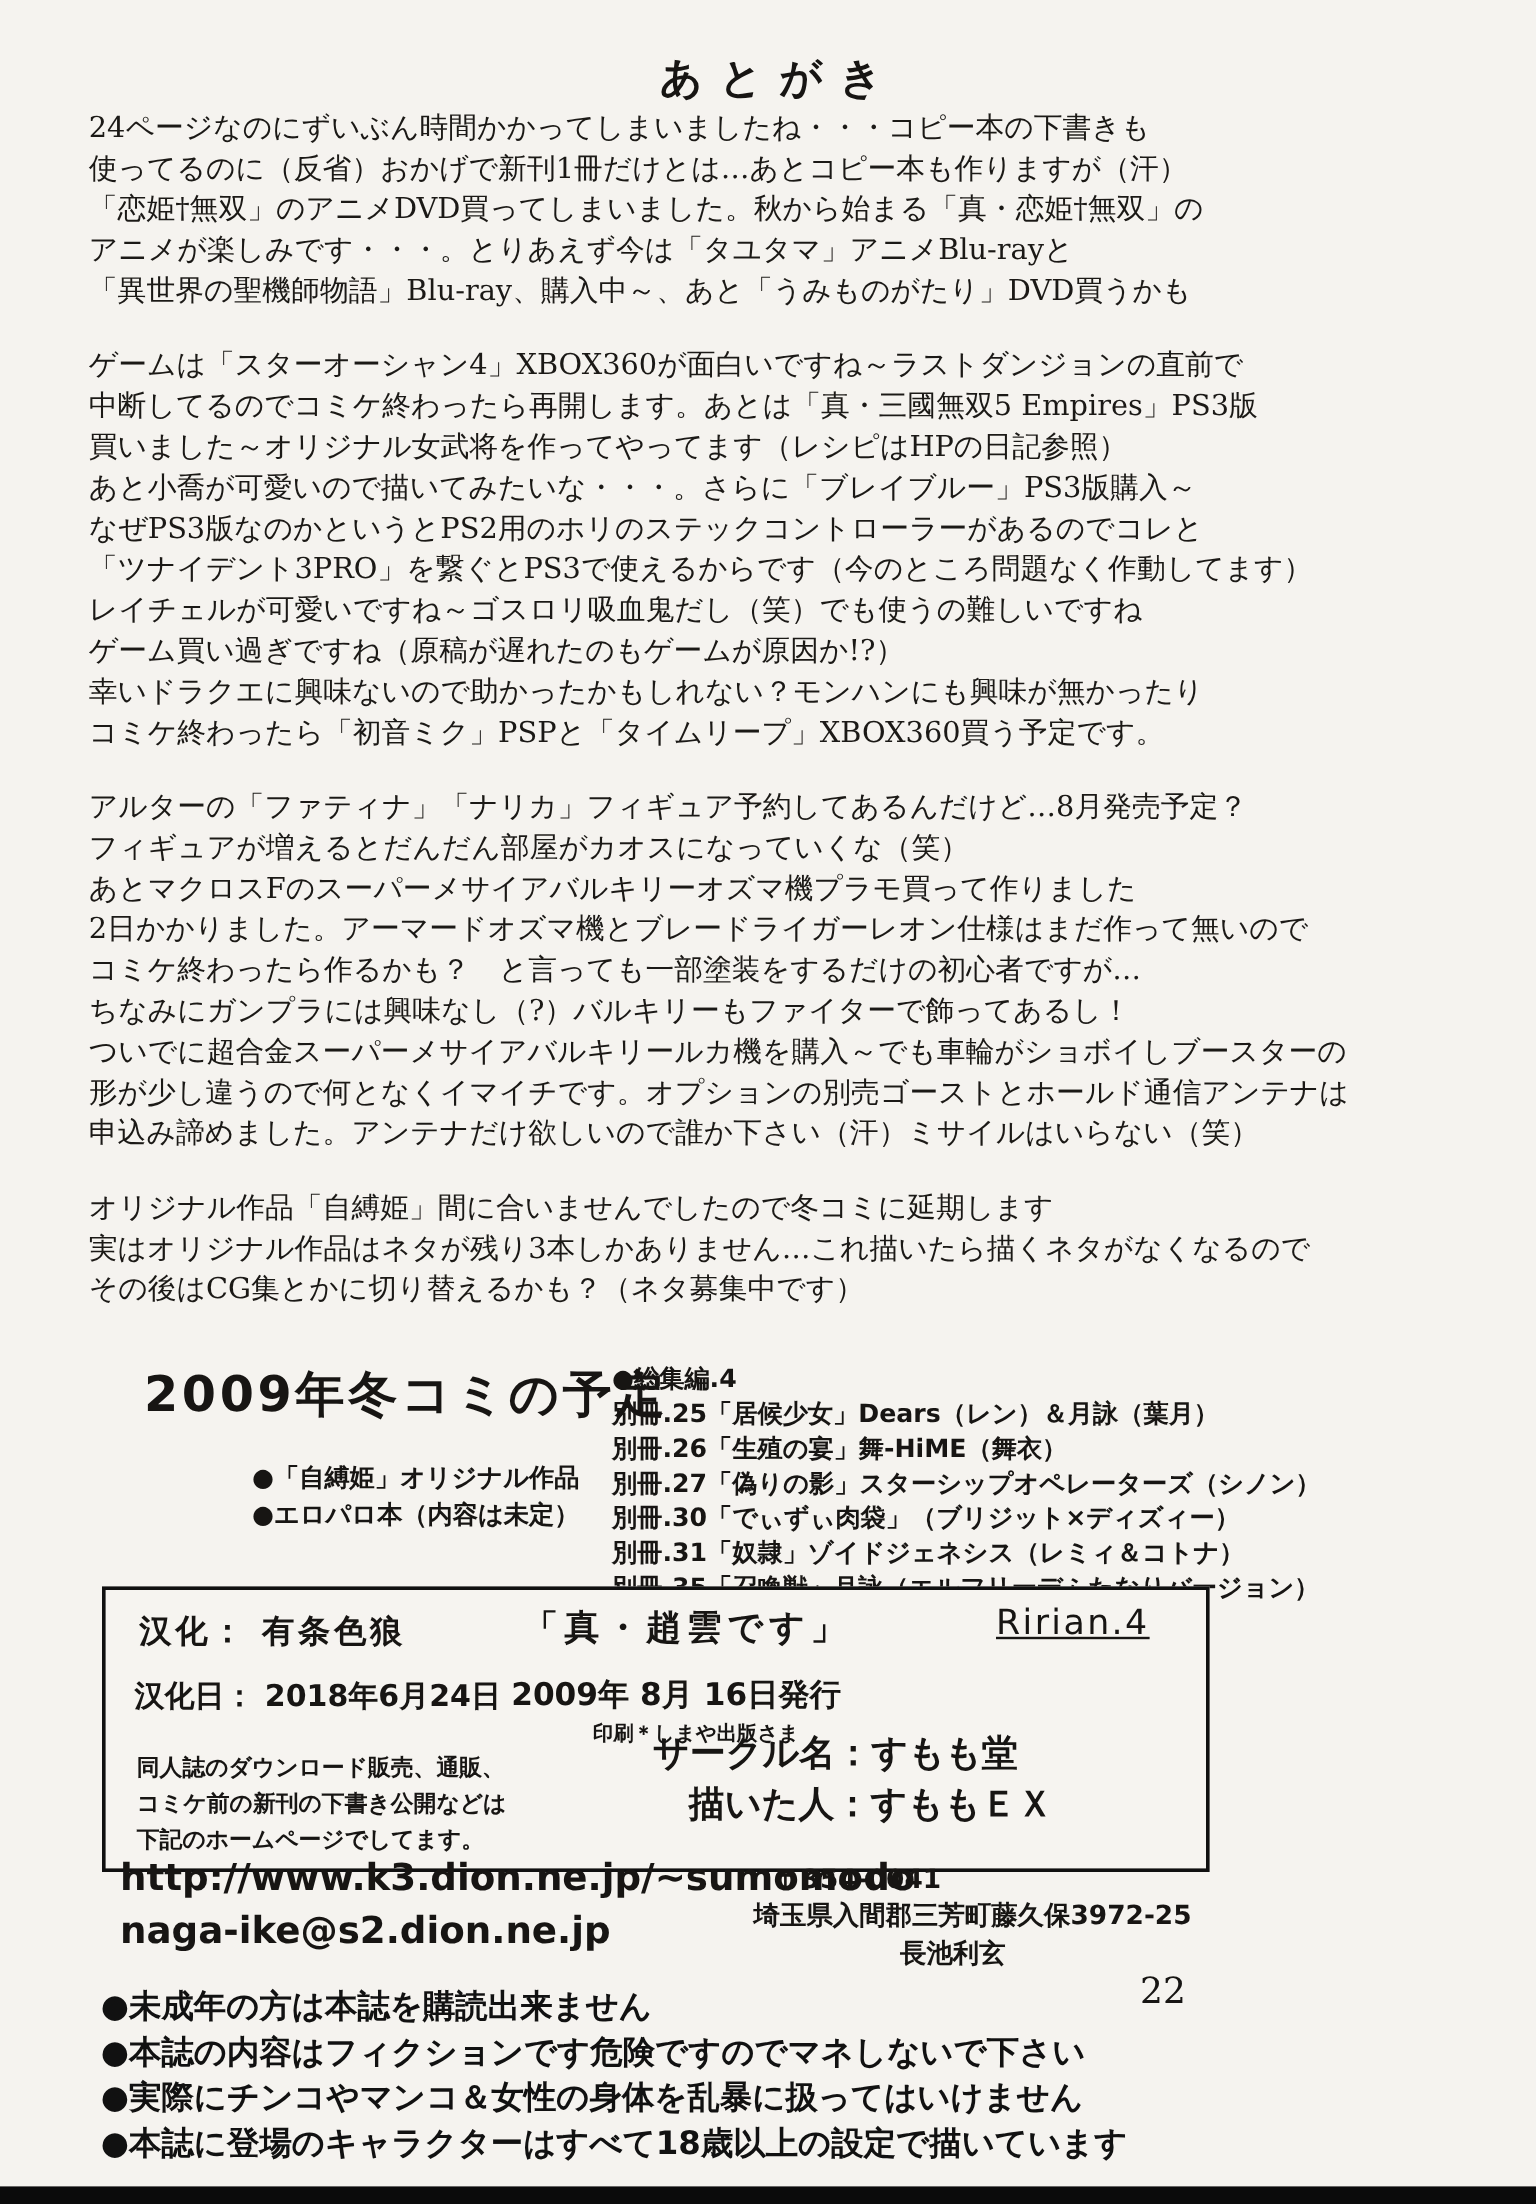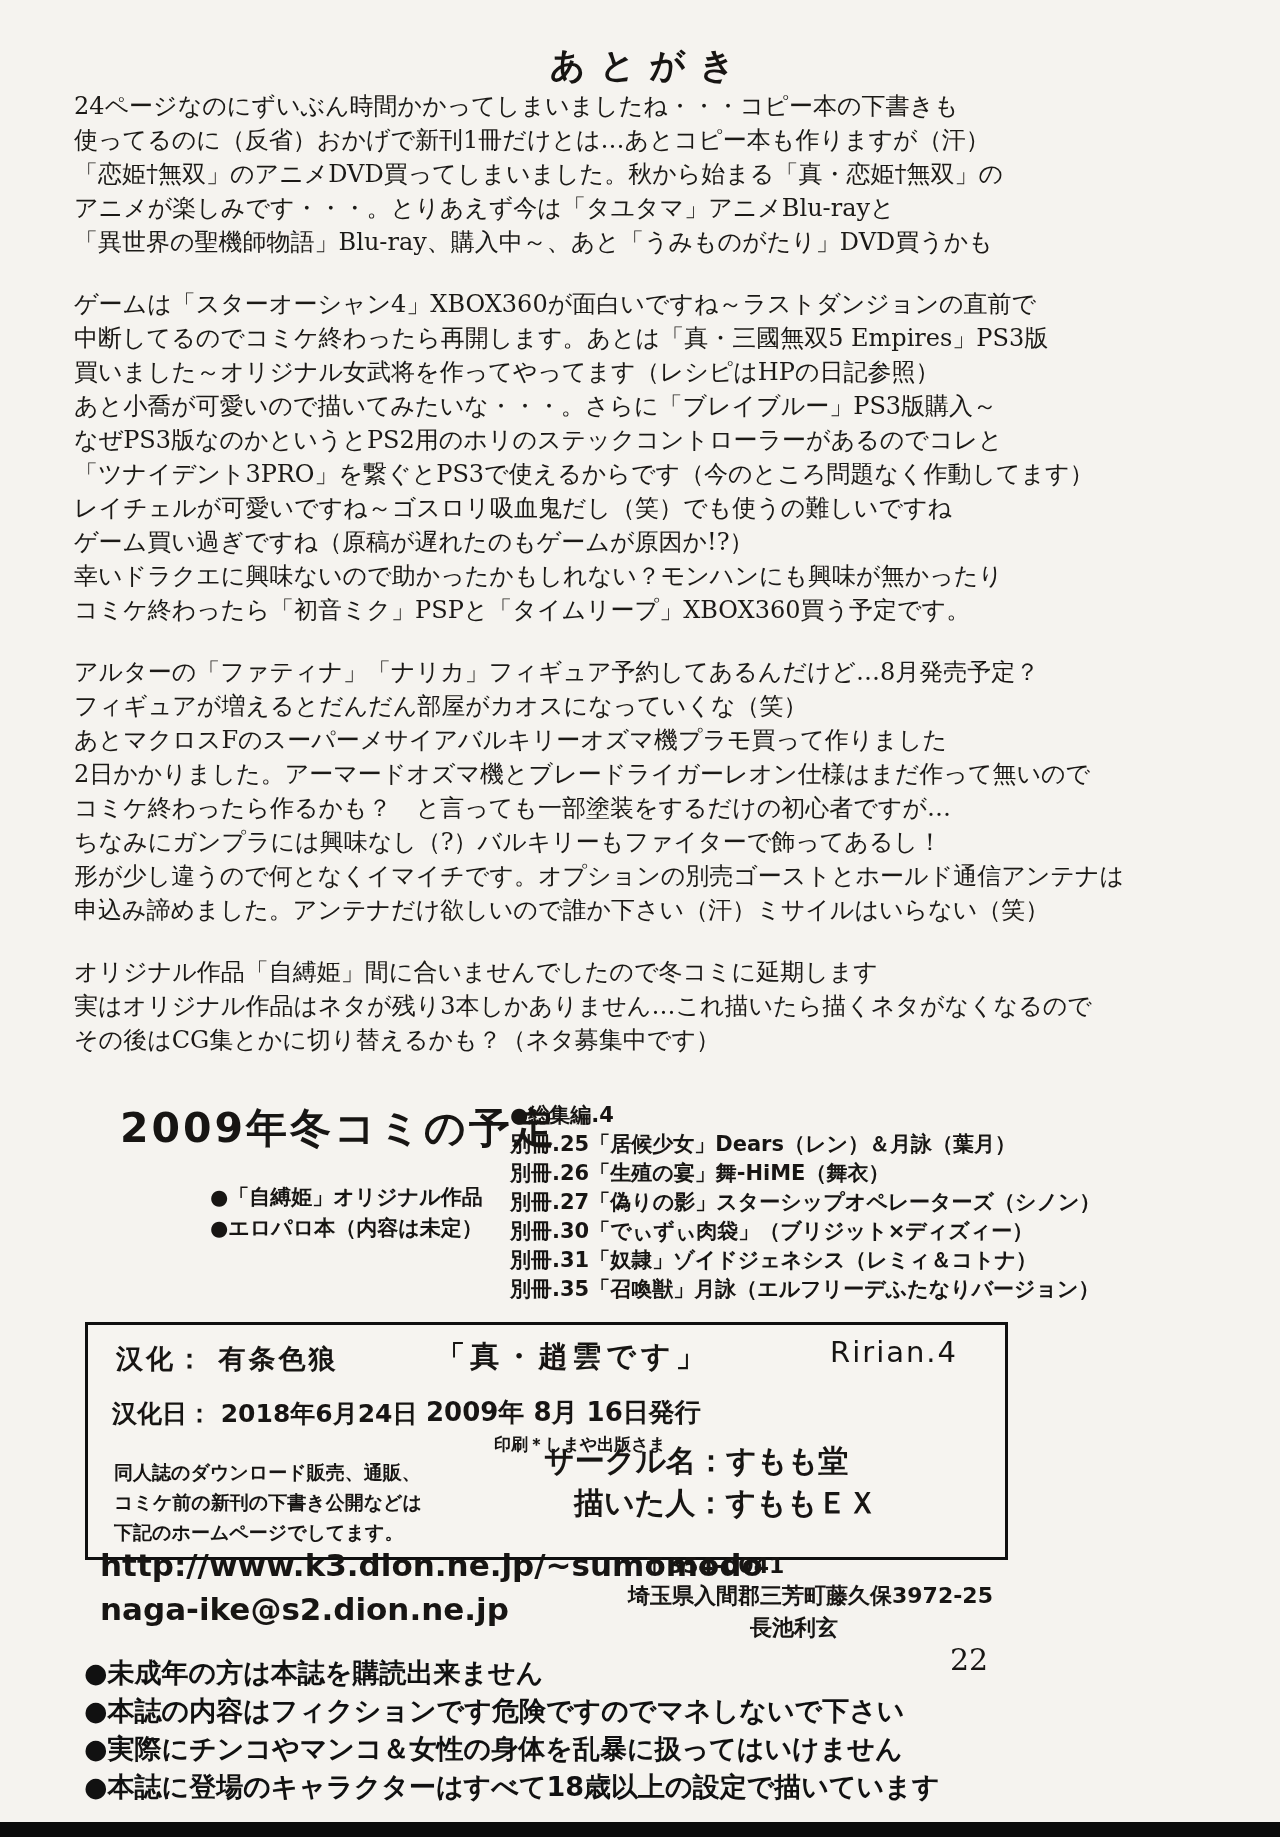--- a/index.html
+++ b/index.html
@@ -44,21 +44,21 @@
     font-size:21px;font-weight:700;line-height:29px;white-space:nowrap;
   }
   
   .colophon-box{
     position:absolute;left:85px;top:1322px;width:923px;height:238px;
     border:3px solid #101010;background:#f6f4f0;box-sizing:border-box;
   }
   .colophon-box > div{position:absolute;white-space:nowrap;}
   .c-scanlation{left:28px;top:16px;font-size:27px;font-weight:bold;letter-spacing:3px;}
   .c-title{left:330px;top:12px;width:310px;text-align:center;font-size:29px;font-weight:bold;letter-spacing:5px;}
-  .c-series{left:742px;top:10px;font-family:"DejaVu Sans", sans-serif;font-size:29px;letter-spacing:2px;}
+  .c-series{left:742px;top:10px;font-family:"DejaVu Sans", sans-serif;font-size:29px;letter-spacing:2px;text-decoration:underline;}
   .c-scandate{left:24px;top:72px;font-family:"DejaVu Sans", sans-serif;font-size:25px;font-weight:700;}
   .c-pubdate{left:338px;top:70px;font-family:"DejaVu Sans", sans-serif;font-size:26px;font-weight:700;}
   .c-printer{left:406px;top:108px;font-family:"DejaVu Sans", sans-serif;font-size:17px;font-weight:700;}
   .c-info{left:26px;top:134px;}
   .c-info .info-line{font-size:19px;line-height:30px;font-weight:bold;white-space:nowrap;font-family:Liberation Mono, monospace;}
   .c-circle{left:456px;top:116px;font-family:"DejaVu Sans", sans-serif;font-size:30px;font-weight:700;}
   .c-artist{left:486px;top:158px;font-family:"DejaVu Sans", sans-serif;font-size:30px;font-weight:700;}
   .c-url{left:12px;top:222px;font-family:"DejaVu Sans", sans-serif;font-size:31px;font-weight:700;}
   .c-email{left:12px;top:266px;font-family:"DejaVu Sans", sans-serif;font-size:31px;font-weight:700;}
   .c-postal{left:558px;top:226px;font-family:"DejaVu Sans", sans-serif;font-size:22px;font-weight:700;}
@@ -109,20 +109,21 @@
         <div class="line">コミケ終わったら「初音ミク」PSPと「タイムリープ」XBOX360買う予定です。</div>
       </div>
 
     <div class="para">
         <div class="line">アルターの「ファティナ」「ナリカ」フィギュア予約してあるんだけど…8月発売予定？</div>
         <div class="line">フィギュアが増えるとだんだん部屋がカオスになっていくな（笑）</div>
         <div class="line">あとマクロスFのスーパーメサイアバルキリーオズマ機プラモ買って作りました</div>
         <div class="line">2日かかりました。アーマードオズマ機とブレードライガーレオン仕様はまだ作って無いので</div>
         <div class="line">コミケ終わったら作るかも？　と言っても一部塗装をするだけの初心者ですが…</div>
         <div class="line">ちなみにガンプラには興味なし（?）バルキリーもファイターで飾ってあるし！</div>
+        <div class="line">ついでに超合金スーパーメサイアバルキリールカ機を購入～でも車輪がショボイしブースターの</div>
         <div class="line">形が少し違うので何となくイマイチです。オプションの別売ゴーストとホールド通信アンテナは</div>
         <div class="line">申込み諦めました。アンテナだけ欲しいので誰か下さい（汗）ミサイルはいらない（笑）</div>
       </div>
 
     <div class="para">
         <div class="line">オリジナル作品「自縛姫」間に合いませんでしたので冬コミに延期します</div>
         <div class="line">実はオリジナル作品はネタが残り3本しかありません…これ描いたら描くネタがなくなるので</div>
         <div class="line">その後はCG集とかに切り替えるかも？（ネタ募集中です）</div>
       </div>
 

